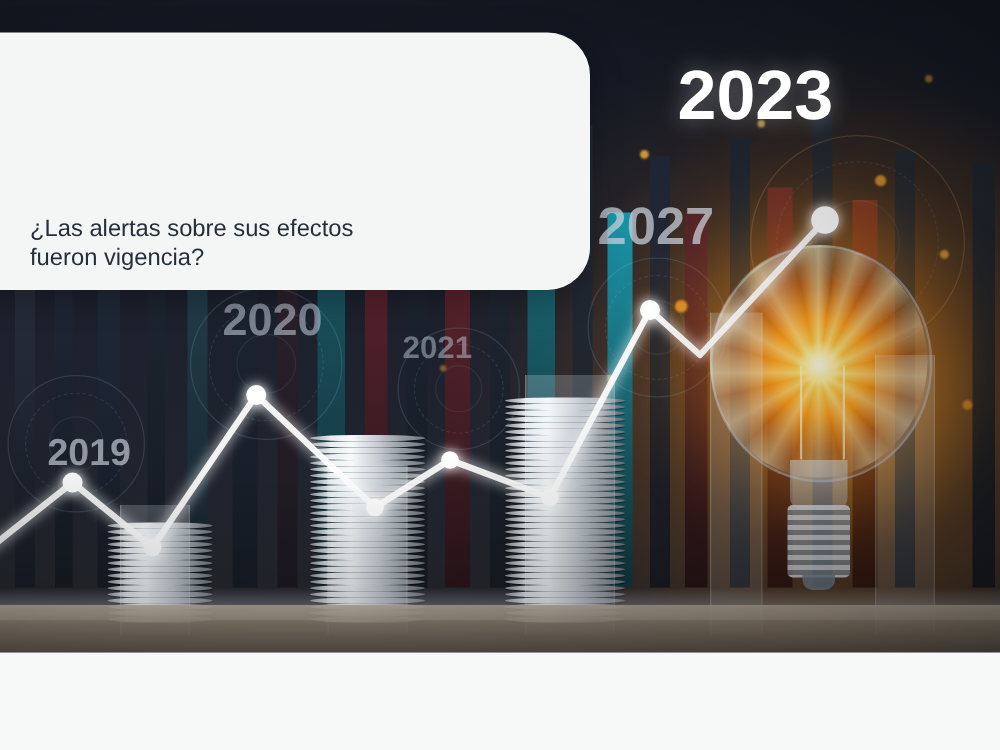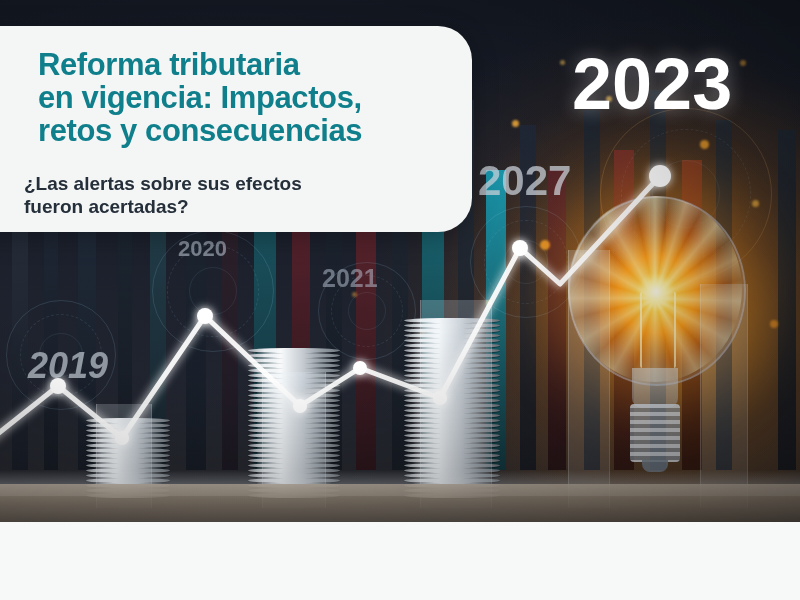--- a/index.html
+++ b/index.html
@@ -29,25 +29,25 @@
   .circ:before{content:"";position:absolute;inset:12%;border-radius:50%;
     border:1px dashed rgba(150,200,230,.13);}
   .circ:after{content:"";position:absolute;inset:30%;border-radius:50%;
     border:1px solid rgba(150,200,230,.10);}
 
   
   .bokeh{position:absolute;border-radius:50%;filter:blur(1px);}
 
   
   .year{position:absolute;font-weight:bold;letter-spacing:0px;line-height:1;}
-  .y2019{left:28px;top:348px;font-size:36px;color:rgba(214,222,230,.62);font-style:italic;}
-  .y2020{left:178px;top:238px;font-size:22px;color:rgba(200,212,224,.55);}
+  .y2019{left:38px;top:348px;font-size:30px;color:rgba(214,222,230,.62);}
+  .y2020{left:178px;top:238px;font-size:36px;color:rgba(200,212,224,.55);}
   .y2021{left:322px;top:266px;font-size:25px;color:rgba(190,200,215,.50);}
   .y2022{left:478px;top:160px;font-size:42px;color:rgba(205,212,220,.72);}
-  .y2023{left:572px;top:48px;font-size:72px;color:#ffffff;
+  .y2023{left:542px;top:48px;font-size:56px;color:#ffffff;
      text-shadow:0 0 18px rgba(255,255,255,.35);}
 
   
   .chartsvg{position:absolute;left:0;top:0;width:800px;height:522px;}
 
   
   .coins{position:absolute;bottom:22px;}
   .coin{height:5px;border-radius:48%/60%;
     background:linear-gradient(90deg,#8d949b 0%,#e9edf0 18%,#f7f9fa 36%,#c8ced4 58%,#99a1a8 78%,#6e757c 100%);
     box-shadow:0 1px 0 rgba(0,0,0,.35);margin-bottom:0px;}
@@ -99,21 +99,21 @@
     border-radius:2px;}
 
   
   .panel{position:absolute;left:-24px;top:26px;width:496px;height:206px;
     background:#f4f6f6;border-radius:0 34px 34px 0;
     box-shadow:0 6px 26px rgba(0,0,0,.28);}
   .title{position:absolute;left:62px;top:22px;width:420px;
     font-size:31px;font-weight:bold;line-height:1.07;letter-spacing:-.4px;}
   .title span{display:block;}
   .subtitle{position:absolute;left:48px;top:146px;width:420px;
-    font-size:19px;font-weight:bold;line-height:1.22;}
+    font-size:19px;font-weight:normal;line-height:1.22;}
   .subtitle span{display:block;}
 
   
   .footer{position:absolute;left:0;top:522px;width:800px;height:78px;background:#f7f8f8;}
 </style>
 </head>
 <body>
 
 <div class="stage">
 
@@ -299,28 +299,23 @@
     <div class="vignette"></div>
 
     <div class="year y2019">2019</div>
     <div class="year y2020">2020</div>
     <div class="year y2021">2021</div>
     <div class="year y2022">2027</div>
     <div class="year y2023">2023</div>
   </div>
 
   <div class="panel">
-    <div class="title" style="color:#0f7f8c;">
-      <span>Reforma tributaria</span>
-      <span>en vigencia: Impactos,</span>
-      <span>retos y consecuencias</span>
-    </div>
     <div class="subtitle" style="color:#252f3a;">
       <span>¿Las alertas sobre sus efectos</span>
-      <span>fueron acertadas?</span>
+      <span>fueron vigencia?</span>
     </div>
   </div>
 
   <div class="footer">
     
     
     
 
     
 

